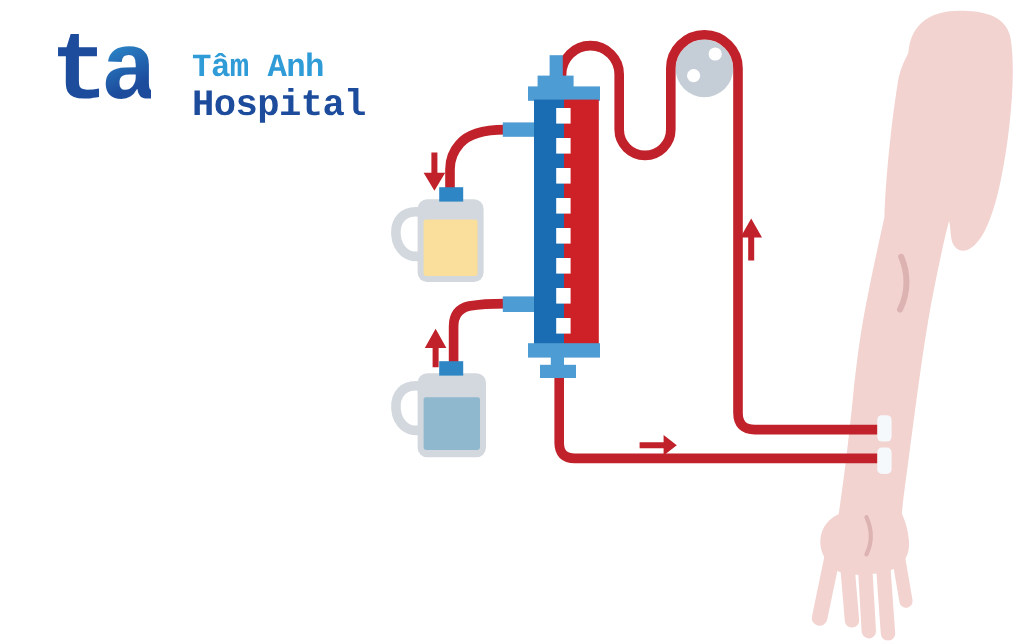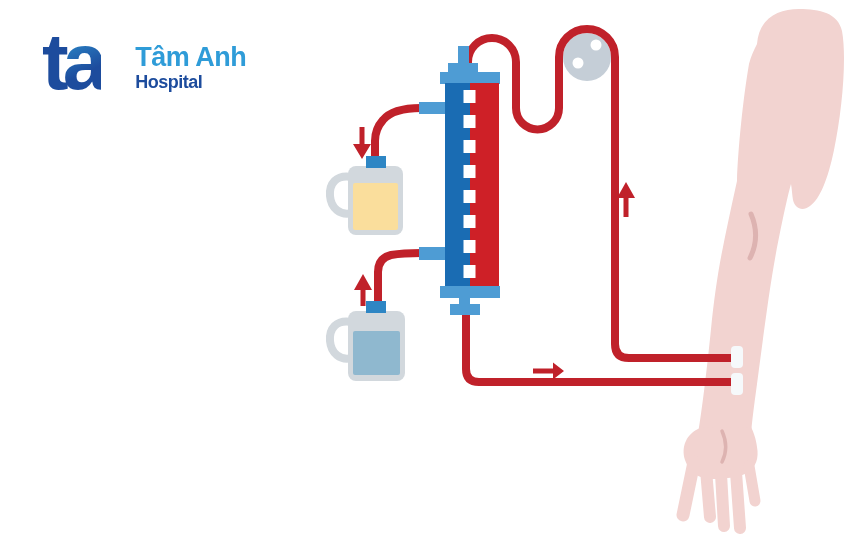--- a/index.html
+++ b/index.html
@@ -1,35 +1,35 @@
 <!DOCTYPE html>
 <html style="--c-background: #ffffff; --c-tube-red: #c0212a; --c-dialyzer-blue: #1a6cb3; --c-dialyzer-red: #ce2027; --c-cap-blue: #4e9cd4; --c-jug-cap-blue: #2e86c4; --c-jug-gray: #d2d8dd; --c-liquid-yellow: #fade9c; --c-liquid-blue: #8fb8cf; --c-pump-gray: #c5ced7; --c-arm-pink: #f2d3d0; --c-crease-pink: #ddb3b1; --c-tape-white: #f6f9fb; --c-logo-dark: #1d4c9d; --c-logo-light: #2f9cd8;"><head>
 <meta charset="utf-8">
 <style>
   html,body { margin:0; padding:0; background:#fff; }
   .stage {
     position:relative; width:847px; height:534px; overflow:hidden;
     background:var(--c-background,#fff);
-    font-family:Liberation Sans, sans-serif;
+    font-family:Liberation Mono, monospace;
   }
   
   .logo { position:absolute; left:42px; top:22px; display:flex; align-items:flex-start; gap:13px; }
   .logo-mark { font-size:80px; font-weight:bold; letter-spacing:-6px; line-height:1; white-space:nowrap; }
   .lm-t { color:var(--c-logo-dark,#1d4c9d); }
   .lm-a { color:var(--c-logo-dark,#1d4c9d); }
   @supports ((-webkit-background-clip:text) or (background-clip:text)) {
     .lm-a {
       background:linear-gradient(155deg, var(--c-logo-light,#2f9cd8) 8%, var(--c-logo-dark,#1d4c9d) 62%);
       -webkit-background-clip:text; background-clip:text;
       color:transparent;
     }
   }
   .logo-text { padding-top:22px;margin-left:21px; }
   .logo-line1 { font-size:27px; font-weight:bold; line-height:1.0; letter-spacing:-0.5px; color:var(--c-logo-light,#2f9cd8); }
-  .logo-line2 { font-size:18px; font-weight:bold; line-height:1.0; letter-spacing:-0.5px; color:var(--c-logo-dark,#1d4c9d); margin-top:2px; }
+  .logo-line2 { font-size:31px; font-weight:bold; line-height:1.0; letter-spacing:-0.5px; color:var(--c-logo-dark,#1d4c9d); margin-top:2px; }
   
   .diagram { position:absolute; left:0; top:0; }
   .tube   { stroke:var(--c-tube-red,#c0212a); stroke-width:8; fill:none; }
   .arrow  { fill:var(--c-tube-red,#c0212a); }
   .arm-fill   { fill:var(--c-arm-pink,#f2d3d0); }
   .crease { stroke:var(--c-crease-pink,#ddb3b1); fill:none; stroke-linecap:round; }
   .finger { stroke:var(--c-arm-pink,#f2d3d0); fill:none; stroke-linecap:round; }
   .pump-body { fill:var(--c-pump-gray,#c5ced7); }
   .pump-dot  { fill:#ffffff; }
   .dz-blue  { fill:var(--c-dialyzer-blue,#1a6cb3); }

